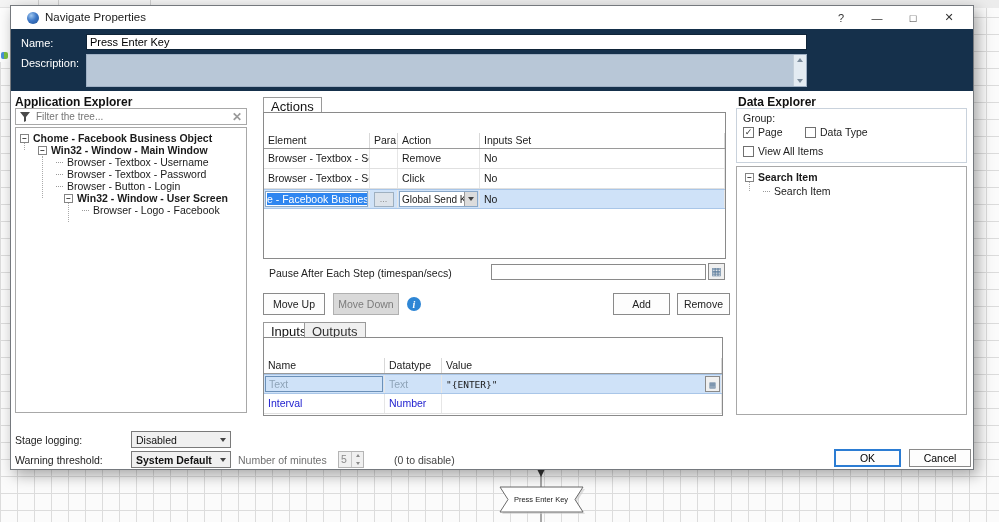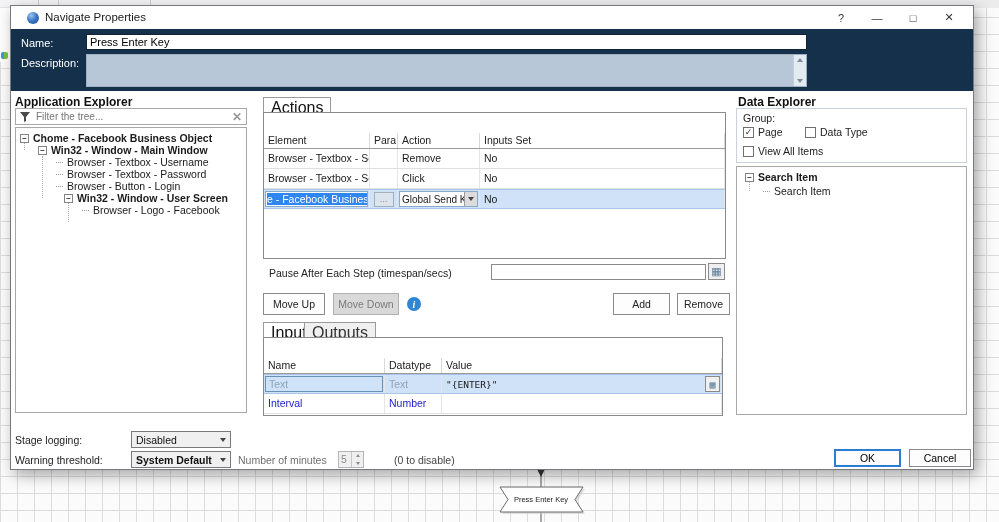--- a/index.html
+++ b/index.html
@@ -63,21 +63,21 @@
   .tree-item.bold { font-weight:bold; }
   .tree-item.selected .lbl { background:#e5e5e5; }
   .expander { display:inline-flex; width:9px; height:9px; border:1px solid #848484; background:#fff;
     align-items:center; justify-content:center; font-size:8px; line-height:7px; color:#333;
     margin-right:4px; flex:none; }
   .dash::before { content:""; display:inline-block; width:7px; border-top:1px dotted #9a9a9a; margin-right:4px; }
   .vguide { position:absolute; width:1px; border-left:1px dotted #aaaaaa; }
 
   
   .tab { position:absolute; height:16px; background:#fff; border:1px solid #9a9a9a; border-bottom:none;
-    font-size:16px; padding:1px 7px 4px 7px; color:#111; }
+    font-size:13px; padding:1px 7px 4px 7px; color:#111; }
   .actions-box { left:252px; top:106px; width:463px; height:147px; background:#fff; border:1px solid #8a8a8a; }
   .thead { display:flex; height:16px; border-bottom:1px solid #9a9a9a;margin-top:20px; }
   .th { font-size:10.5px; color:#222; padding:1px 4px; border-right:1px solid #d8d8d8; overflow:hidden; white-space:nowrap; }
   .trow { display:flex; height:20px; border-bottom:1px solid #e0e0e0; align-items:stretch; }
   .td { font-size:10.5px; color:#1a1a1a; padding:3px 4px; border-right:1px solid #e6e6e6;
     overflow:hidden; white-space:nowrap; }
   .c-el { width:106px; } .c-pa { width:28px; } .c-ac { width:82px; } .c-is { flex:1; }
   .trow.selected { background:#cfe2f8; border-top:1px solid #a9c6e8; border-bottom:1px solid #a9c6e8; }
   .el-edit { background:#fff; border:1px solid #89a8c8; padding:1px 1px; display:block; height:100%; overflow:hidden;}
   .el-edit span { background:#2f86f0; color:#fff; font-size:10.5px; white-space:nowrap;}

